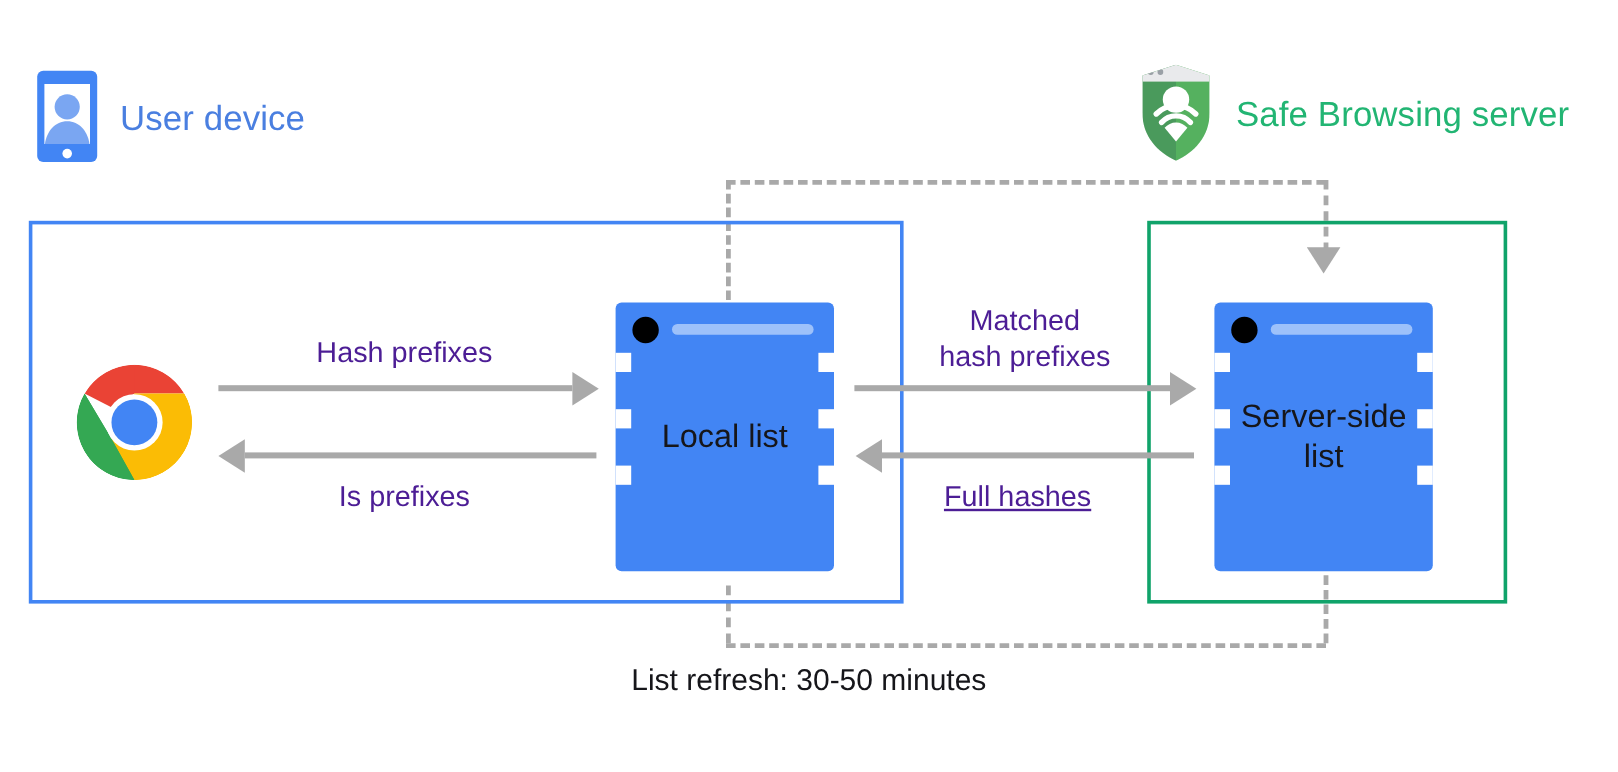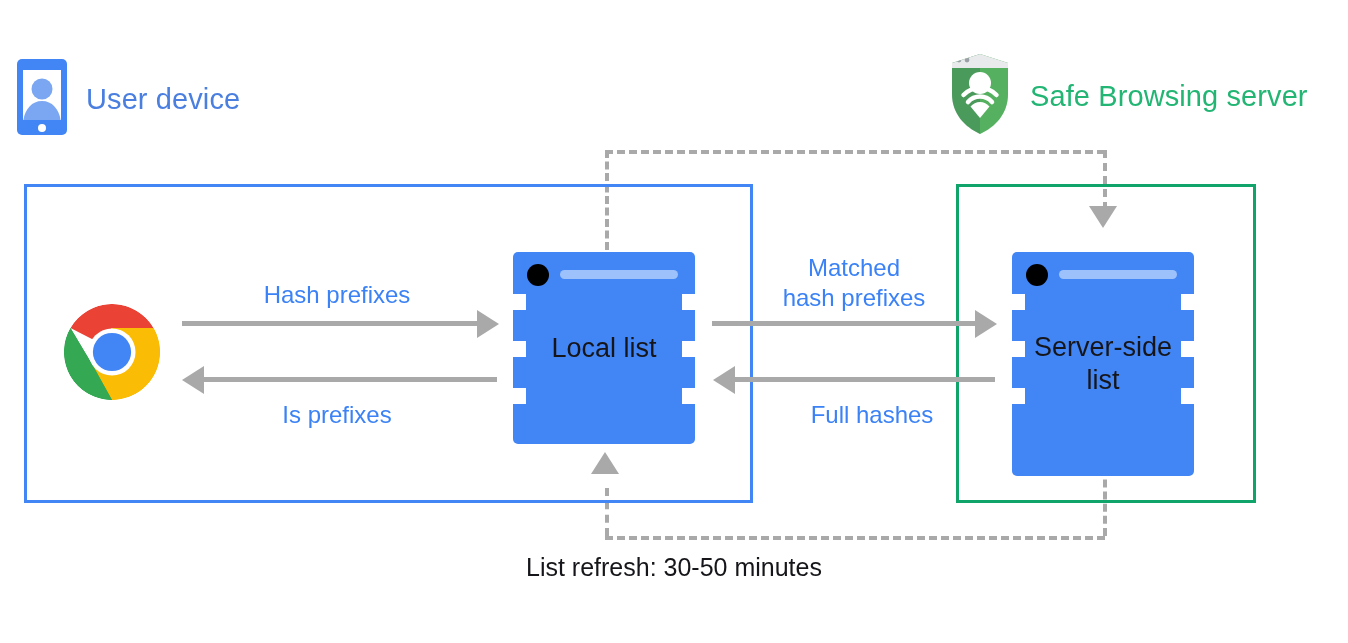--- a/index.html
+++ b/index.html
@@ -19,21 +19,21 @@
     overflow: hidden;
   }
 
   
   .legend {
     position: absolute;
     display: flex;
     align-items: center;
     gap: 18px;
   }
-  #legend-user { left: 16px; top: 58px; }
+  #legend-user { left: 30px; top: 58px; }
   #legend-server { left: 948px; top: 52px; justify-content: center; }
 
   .legend-label {
     font-size: 29px;
     font-weight: 400;
     letter-spacing: 0.1px;
     white-space: nowrap;
   }
   #legend-user .legend-label { color: #4a7fe0; }
   #legend-server .legend-label { color: #22b573; }
@@ -63,21 +63,21 @@
     left: 63px; top: 303px;
     width: 98px; height: 98px;
   }
 
   
   .chip {
     position: absolute;
     background: #4285f4;
     border-radius: 5px;
   }
-  #chip-local { left: 513px; top: 252px; width: 182px; height: 192px; }
+  #chip-local { left: 513px; top: 252px; width: 182px; height: 224px; }
   #chip-server { left: 1012px; top: 252px; width: 182px; height: 224px; }
 
   .chip-dot {
     position: absolute;
     left: 14px; top: 12px;
     width: 22px; height: 22px;
     border-radius: 50%;
     background: #000000;
   }
   .chip-bar {
@@ -133,21 +133,21 @@
   .arrow-head.up {
     border-left: 14px solid transparent;
     border-right: 14px solid transparent;
     border-bottom: 22px solid #a9a9a9;
     border-top: none;
   }
 
   .flow-label {
     position: absolute;
     text-align: center;
-    color: #3b82f6;
+    color: #4c1d95;
     font-size: 24px;
     line-height: 30px;
     font-weight: 400;
     white-space: pre-line;
   }
 
   
   .dash-h {
     position: absolute;
     height: 0;
@@ -259,21 +259,21 @@
   <div class="arrow-head left" style="left:182px; top:366px;"></div>
   <div class="flow-label" style="left:182px; top:400px; width:310px;">Is prefixes</div>
 
   <div class="flow-label" style="left:714px; top:253px; width:280px;">Matched
 hash prefixes</div>
   <div class="arrow-line" style="left:712px; top:321px; width:263px;"></div>
   <div class="arrow-head right" style="left:975px; top:310px;"></div>
 
   <div class="arrow-line" style="left:735px; top:377px; width:260px;"></div>
   <div class="arrow-head left" style="left:713px; top:366px;"></div>
-  <div class="flow-label" style="left:732px; top:400px; width:280px;">Full hashes</div>
+  <div class="flow-label" style="left:708px; top:400px; width:280px;text-decoration:underline;">Full hashes</div>
 
   <div class="chip" id="chip-local">
     <span class="chip-dot"></span>
     <span class="chip-bar"></span>
     <span class="notch left n1"></span>
     <span class="notch left n2"></span>
     <span class="notch left n3"></span>
     <span class="notch right n1"></span>
     <span class="notch right n2"></span>
     <span class="notch right n3"></span>

